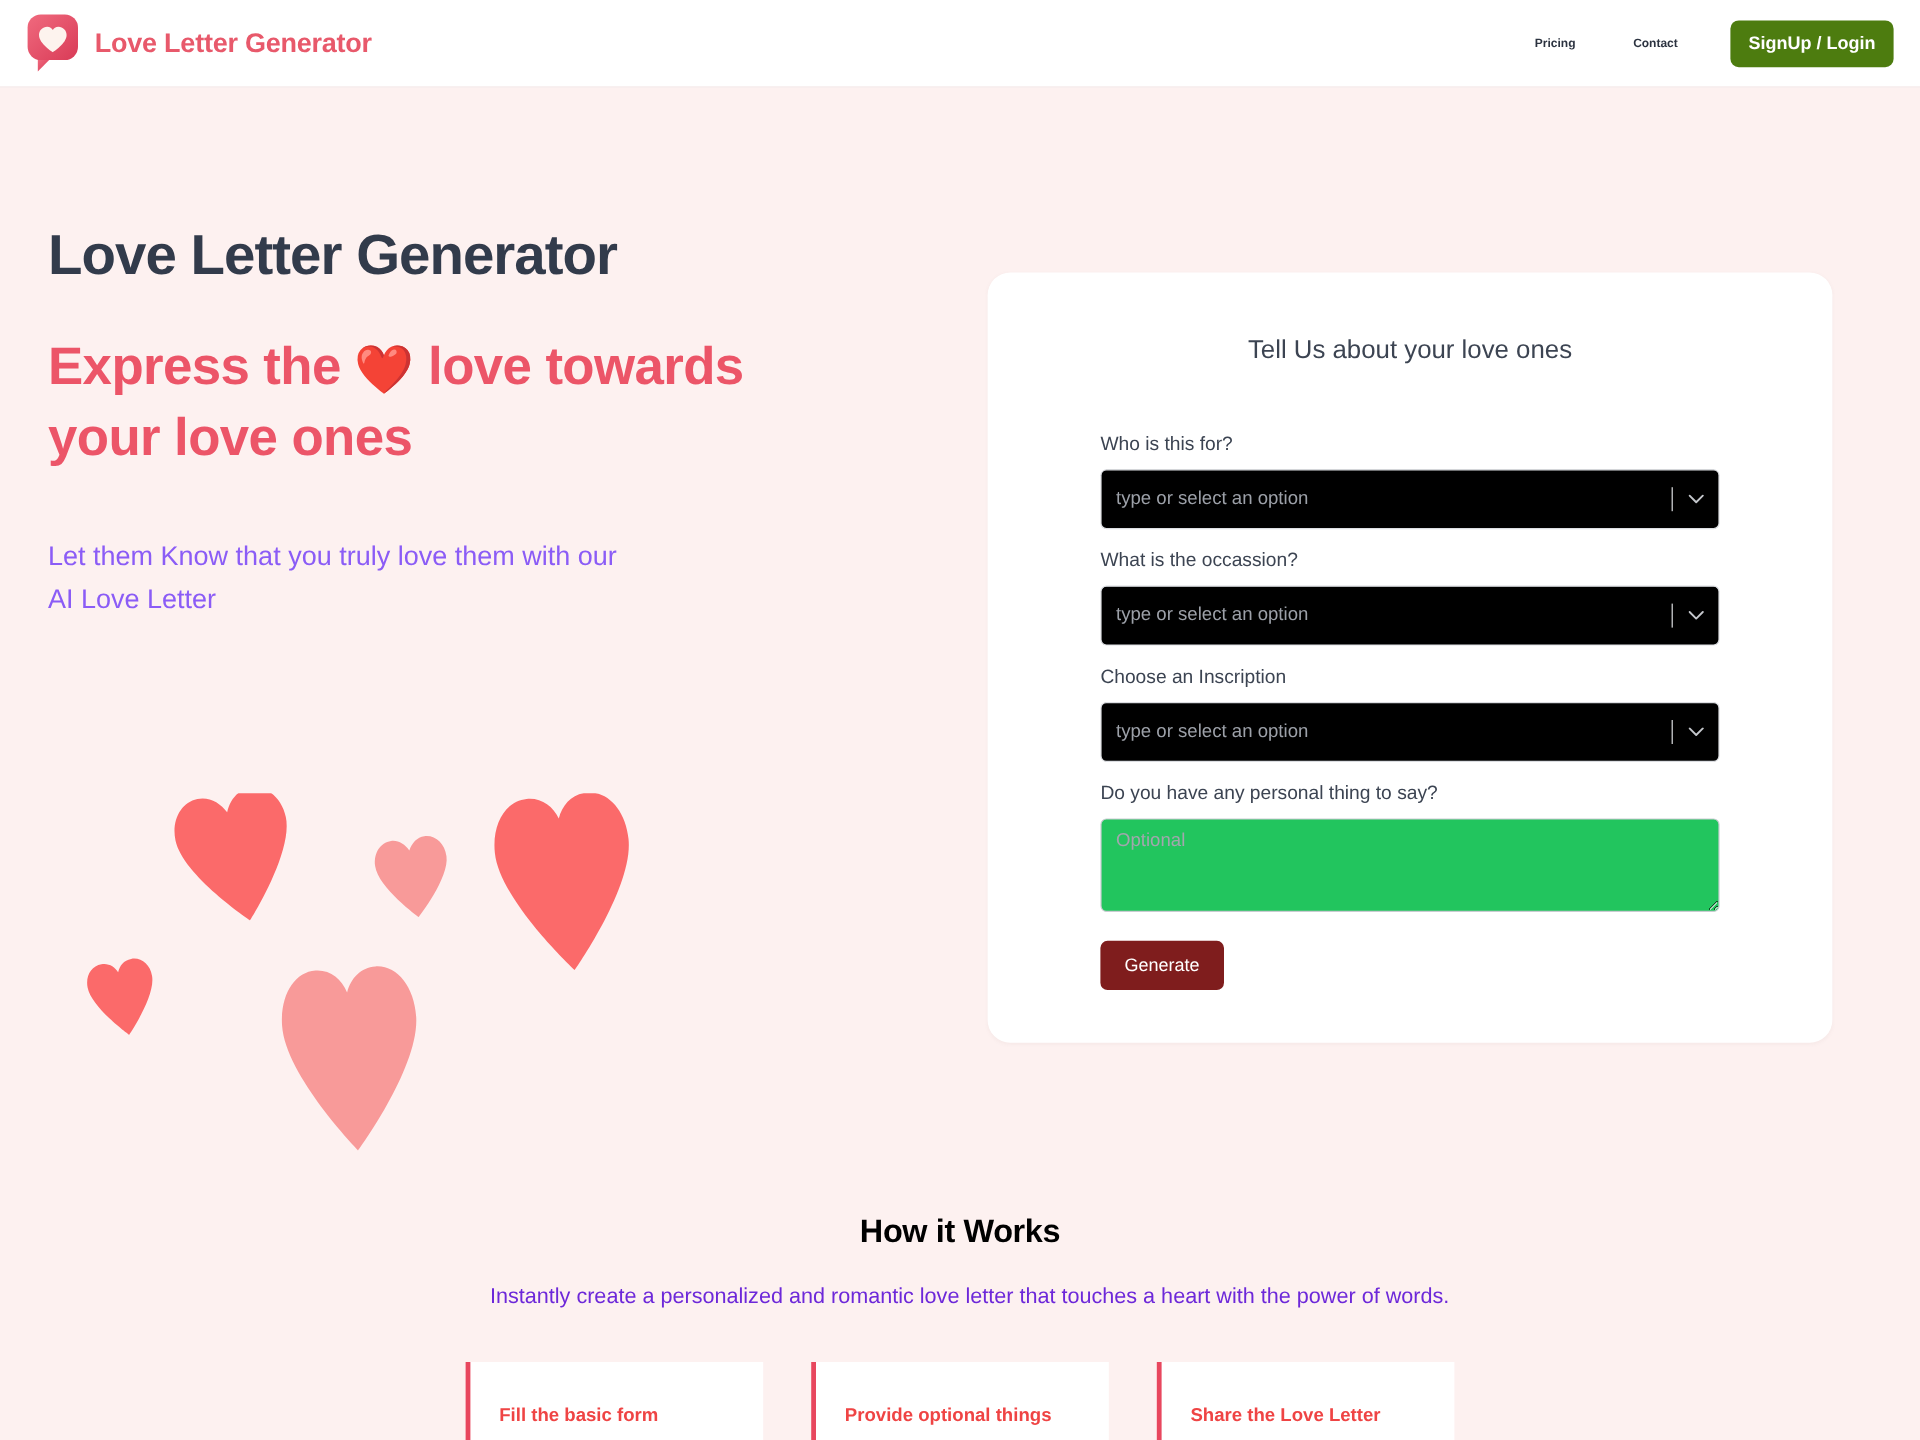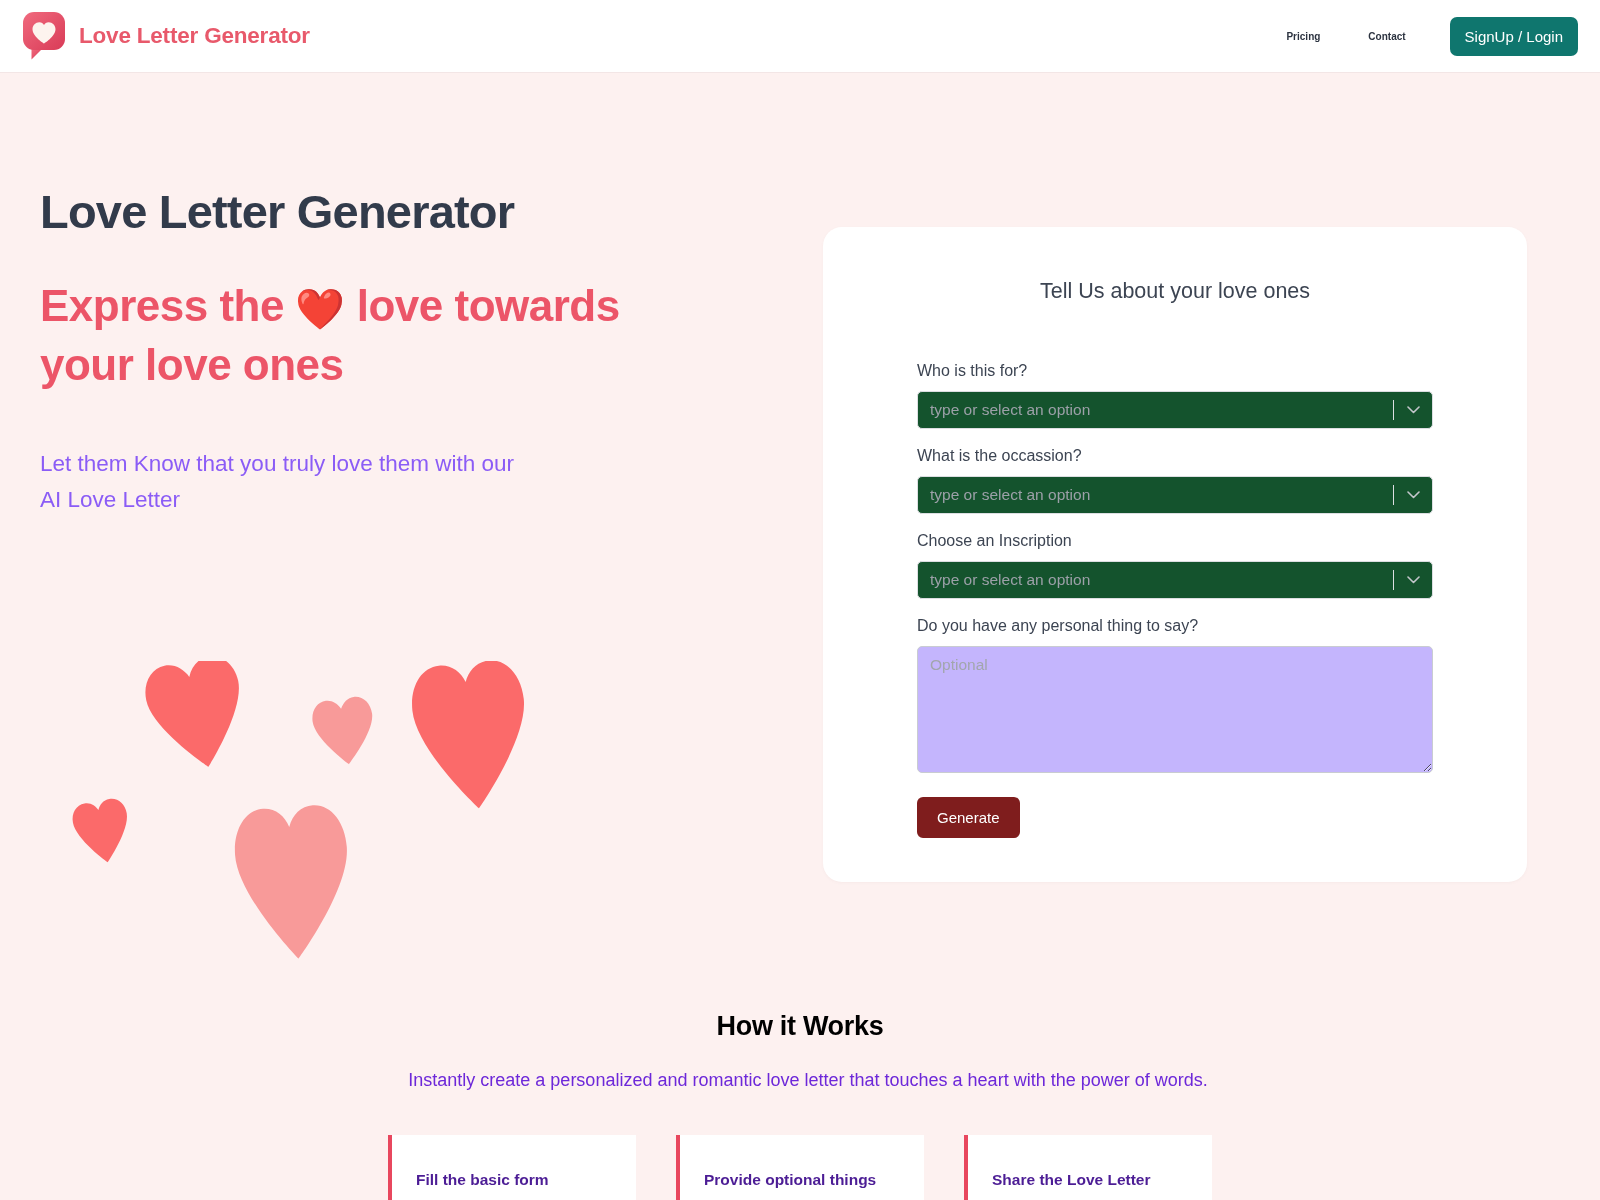--- a/index.html
+++ b/index.html
@@ -59,23 +59,23 @@
     font-size: 10px;
     font-weight: 700;
     color: #2C3340;
     text-decoration: none;
     padding: 8px 24px;
     white-space: nowrap;
   }
 
   .nav-cta {
     font-size: 15px;
-    font-weight: 400;
+    font-weight: 700;
     color: #FFFFFF;
-    background: #0f766e;
+    background: #4d7c0f;
     border: none;
     border-radius: 7px;
     padding: 11px 15px;
     margin-left: 20px;
     cursor: pointer;
     font-family: inherit;
     white-space: nowrap;
   }
 
   
@@ -174,24 +174,24 @@
     font-family: inherit;
     font-size: 15.5px;
     color: #3C4452;
     padding: 0 12px;
     outline: none;
   }
 
   .select-wrap {
     position: relative;
     width: 100%;
-    height: 38px;
+    height: 50px;
     border: 1px solid #DCDEE2;
     border-radius: 5px;
-    background: #14532d;
+    background: #000000;
     display: flex;
     align-items: center;
   }
 
   .select-value {
     font-size: 15.5px;
     color: #9CA0A8;
     padding-left: 12px;
     flex: 1;
     white-space: nowrap;
@@ -211,24 +211,24 @@
     align-items: center;
     justify-content: center;
     flex: none;
   }
 
   .field-gap { height: 18px; }
 
   .textarea-input {
     display: block;
     width: 100%;
-    height: 127px;
+    height: 78px;
     border: 1px solid #C9CCD1;
     border-radius: 5px;
-    background: #c4b5fd;
+    background: #22c55e;
     font-family: inherit;
     font-size: 15.5px;
     color: #3C4452;
     padding: 9px 12px;
     outline: none;
     resize: vertical;
   }
   .textarea-input::placeholder { color: #A2A6AD; }
   .text-input::placeholder { color: #A2A6AD; }
 
@@ -281,21 +281,21 @@
     min-height: 170px;
     background: #FFFFFF;
     border-left: 4px solid #E8475E;
     padding: 36px 24px 24px 24px;
     text-align: left;
   }
 
   .how-card-title {
     font-size: 15.5px;
     font-weight: 700;
-    color: #4c1d95;
+    color: #ef4444;
     margin-bottom: 34px;
   }
 </style>
 </head>
 <body>
 
 <header class="site-header">
   <div class="brand">
     <svg class="brand-mark" viewBox="0 0 44 50">
       <defs>

